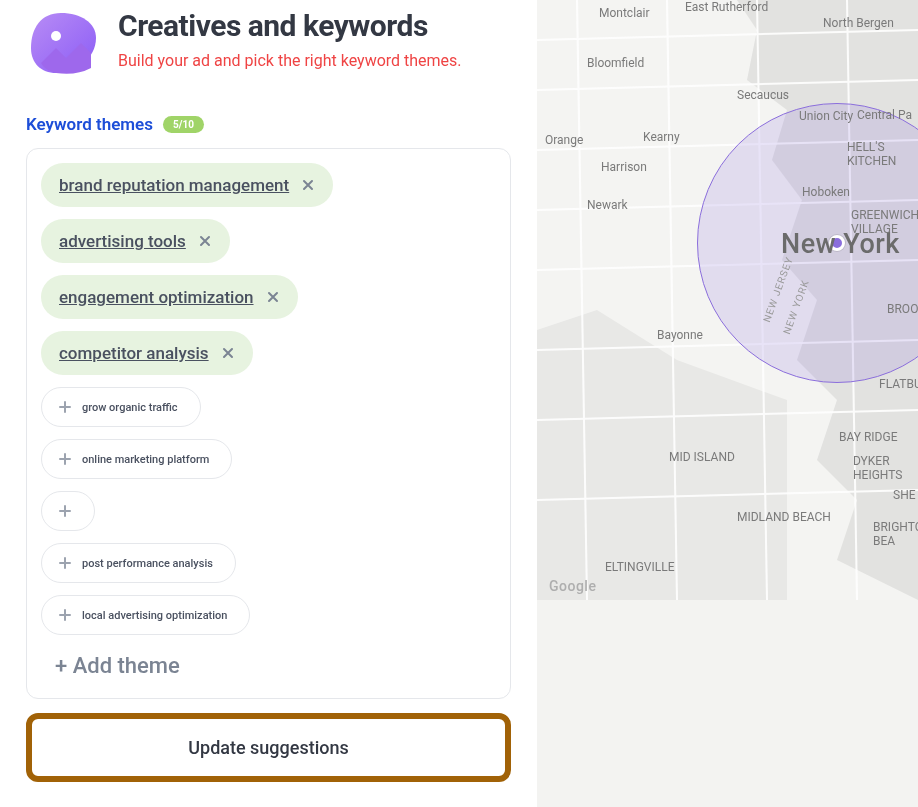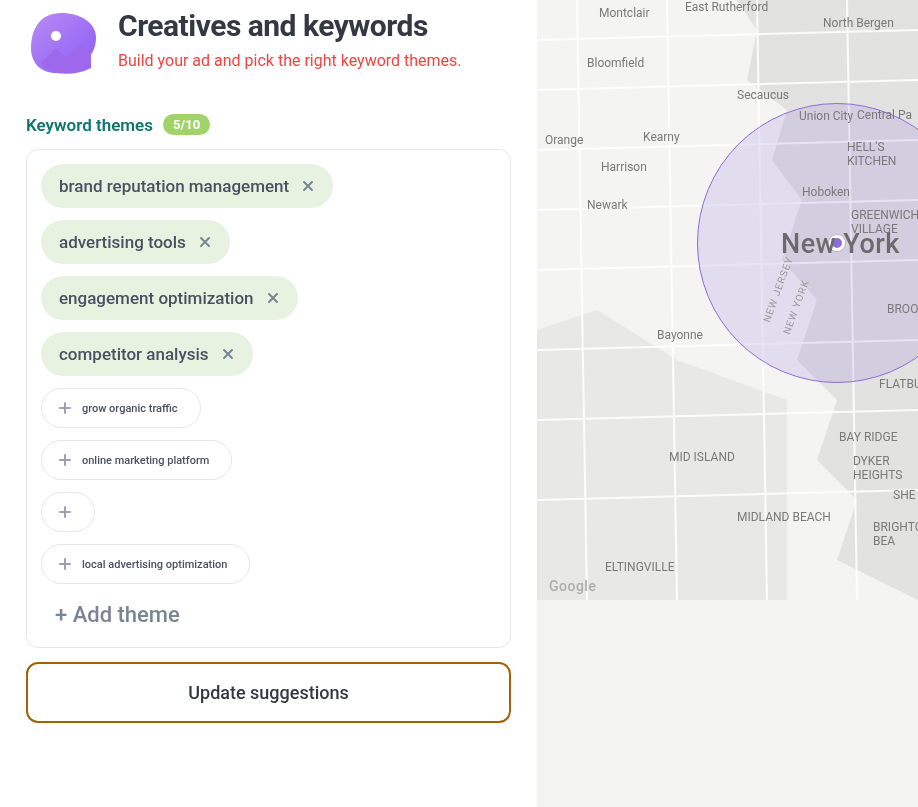--- a/index.html
+++ b/index.html
@@ -46,26 +46,26 @@
     }
     .section-header {
       display: flex;
       align-items: center;
       gap: 10px;
       margin-bottom: 14px;
     }
     .section-header h2 {
       font-size: 17px;
       font-weight: 600;
-      color: #0f766e;
+      color: #1d4ed8;
     }
     .count-badge {
       background: #a0d468;
       color: #fff;
-      font-size: 13px;
+      font-size: 10px;
       font-weight: 700;
       padding: 3px 10px;
       border-radius: 14px;
     }
     .themes-panel {
       border: 1px solid #e5e7eb;
       border-radius: 12px;
       padding: 14px;
       margin-bottom: 14px;
     }
@@ -86,20 +86,21 @@
       display: inline-flex;
       align-items: center;
       gap: 12px;
       background: #e7f3e0;
       color: #4a5160;
       font-size: 17px;
       font-weight: 500;
       padding: 12px 18px;
       border-radius: 24px;
       cursor: pointer;
+      text-decoration: underline;
     }
     .chip-selected .close-icon {
       color: #7b8493;
       cursor: pointer;
     }
     .chip-suggest {
       display: inline-flex;
       align-items: center;
       gap: 10px;
       border: 1px solid #e5e7eb;
@@ -116,21 +117,21 @@
     }
     .add-theme {
       font-size: 22px;
       font-weight: 500;
       color: #7b8493;
       padding: 6px 14px;
       cursor: pointer;
     }
     .update-btn {
       width: calc(100% - 0px);
-      border: 2px solid #a16207;
+      border: 6px solid #a16207;
       background: #fff;
       border-radius: 12px;
       padding: 18px 0;
       font-size: 18px;
       font-weight: 500;
       color: #333843;
       text-align: center;
       cursor: pointer;
     }
     .right-panel {
@@ -267,20 +268,26 @@
         <div class="chip-suggest">
           <svg viewBox="0 0 14 14" width="14" height="14" class="plus-icon">
             <path d="M7 2 L7 12 M2 7 L12 7" stroke="currentColor" stroke-width="2" stroke-linecap="round"></path>
           </svg>
           <span>online marketing platform</span>
         </div>
         <div class="chip-suggest">
           <svg viewBox="0 0 14 14" width="14" height="14" class="plus-icon">
             <path d="M7 2 L7 12 M2 7 L12 7" stroke="currentColor" stroke-width="2" stroke-linecap="round"></path>
           </svg>
+        </div>
+        <div class="chip-suggest">
+          <svg viewBox="0 0 14 14" width="14" height="14" class="plus-icon">
+            <path d="M7 2 L7 12 M2 7 L12 7" stroke="currentColor" stroke-width="2" stroke-linecap="round"></path>
+          </svg>
+          <span>post performance analysis</span>
         </div>
         <div class="chip-suggest">
           <svg viewBox="0 0 14 14" width="14" height="14" class="plus-icon">
             <path d="M7 2 L7 12 M2 7 L12 7" stroke="currentColor" stroke-width="2" stroke-linecap="round"></path>
           </svg>
           <span>local advertising optimization</span>
         </div>
       </div>
     <div class="add-theme">+ Add theme</div>
   </div>

